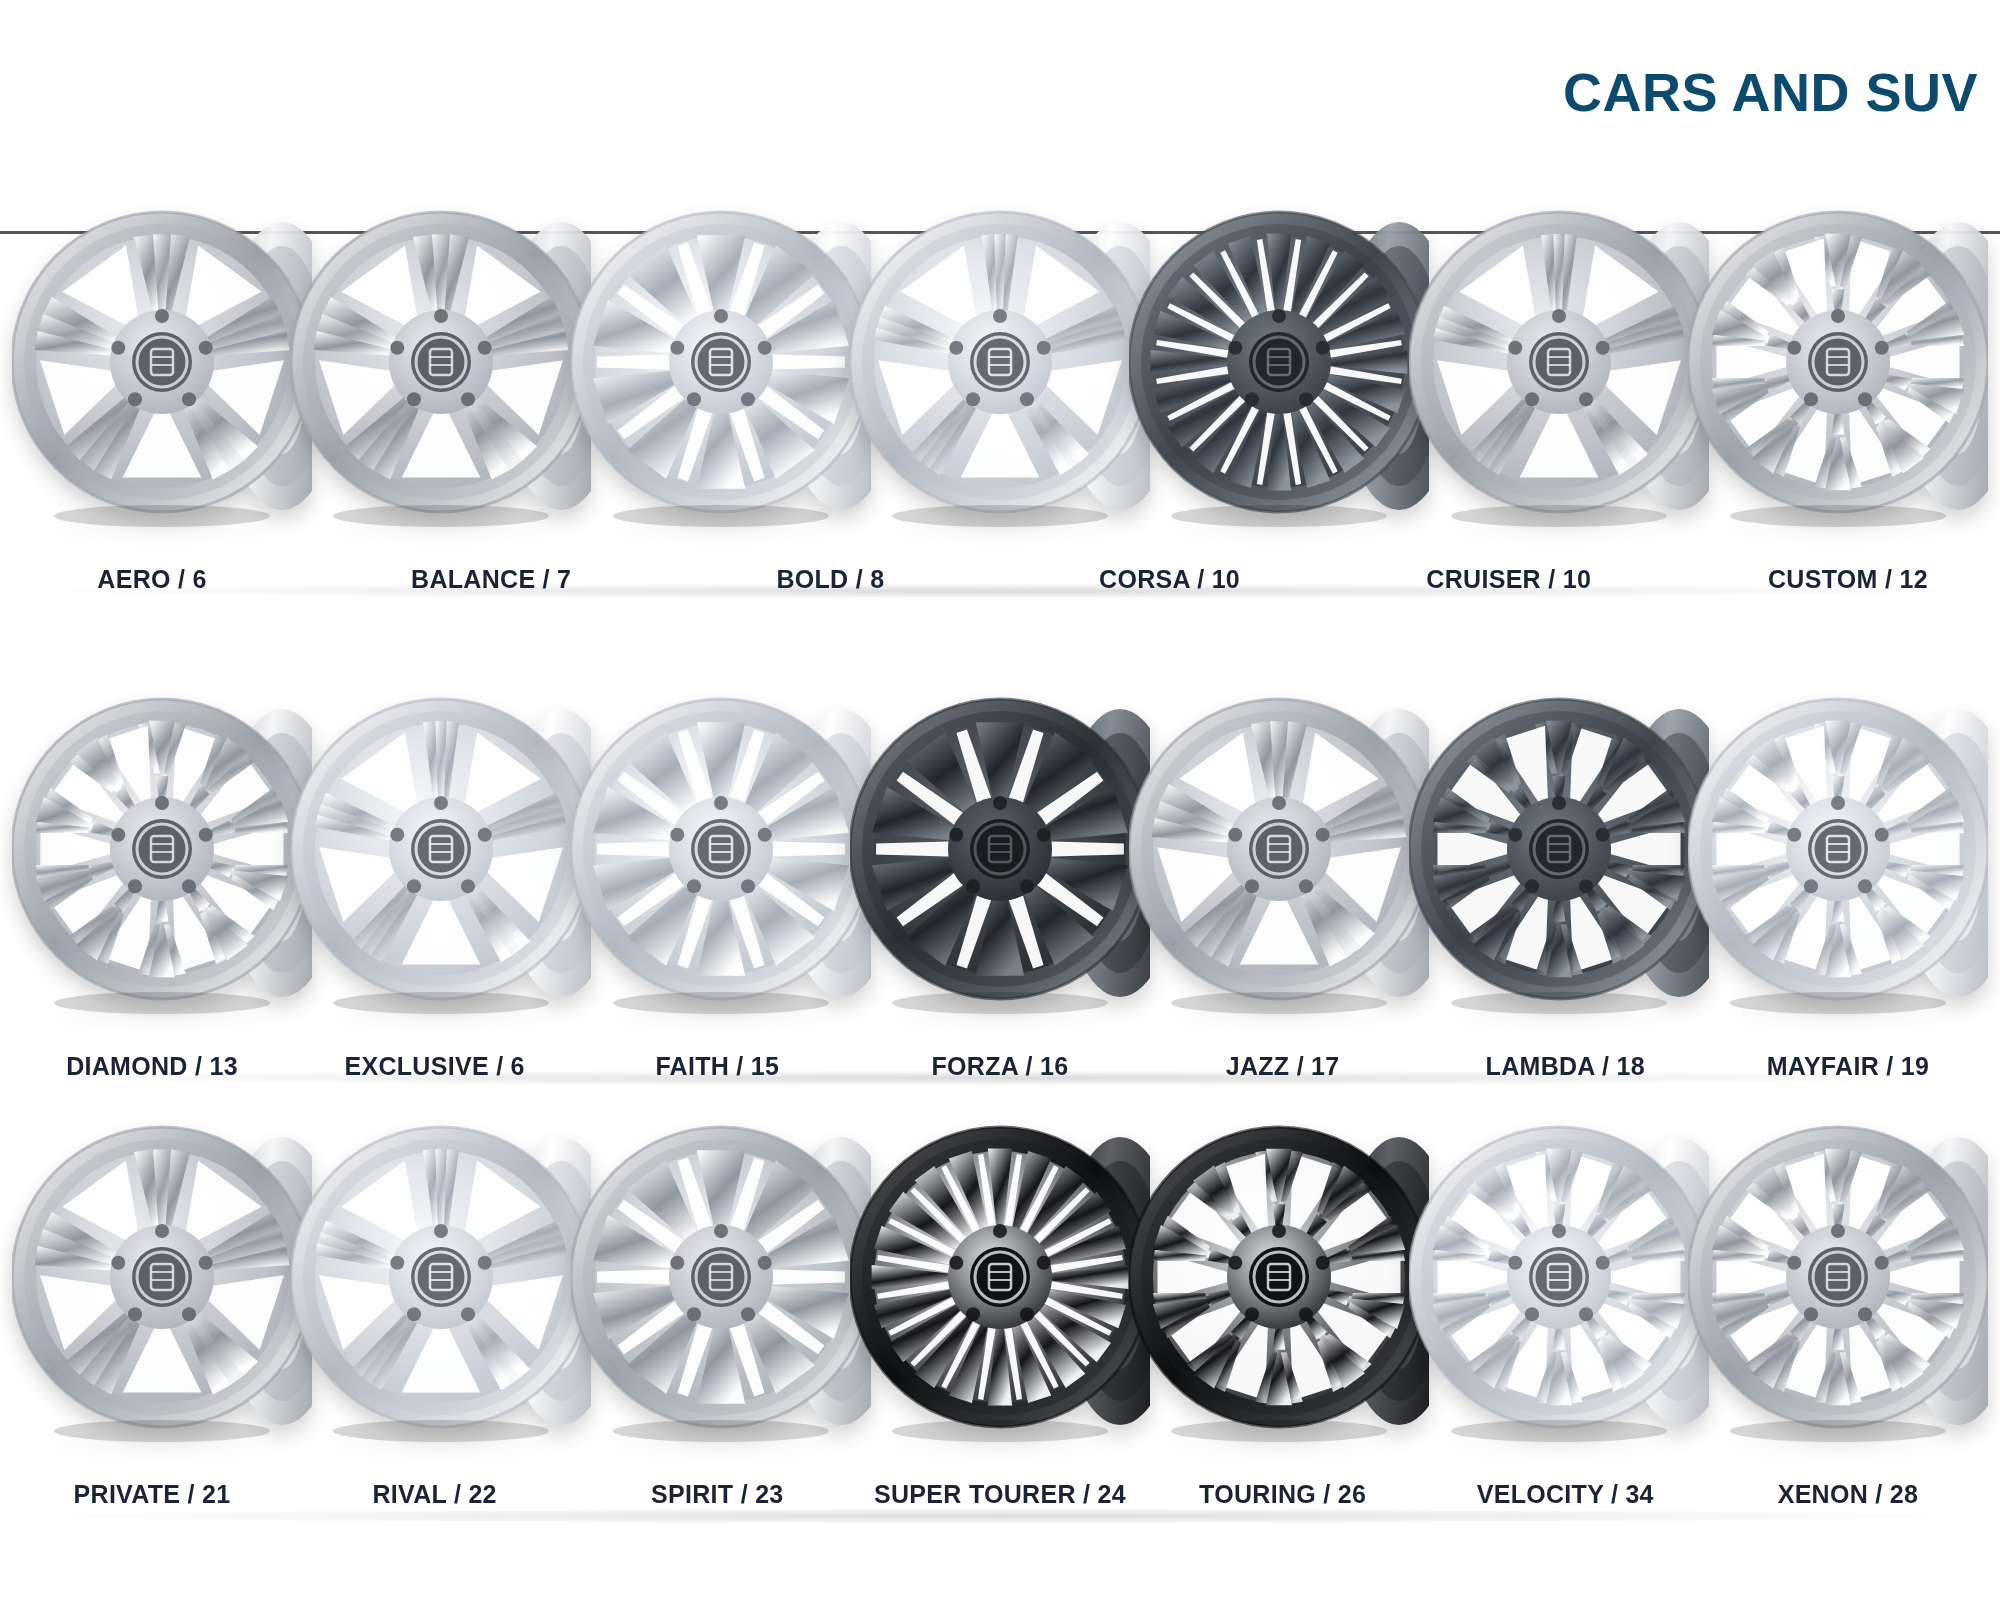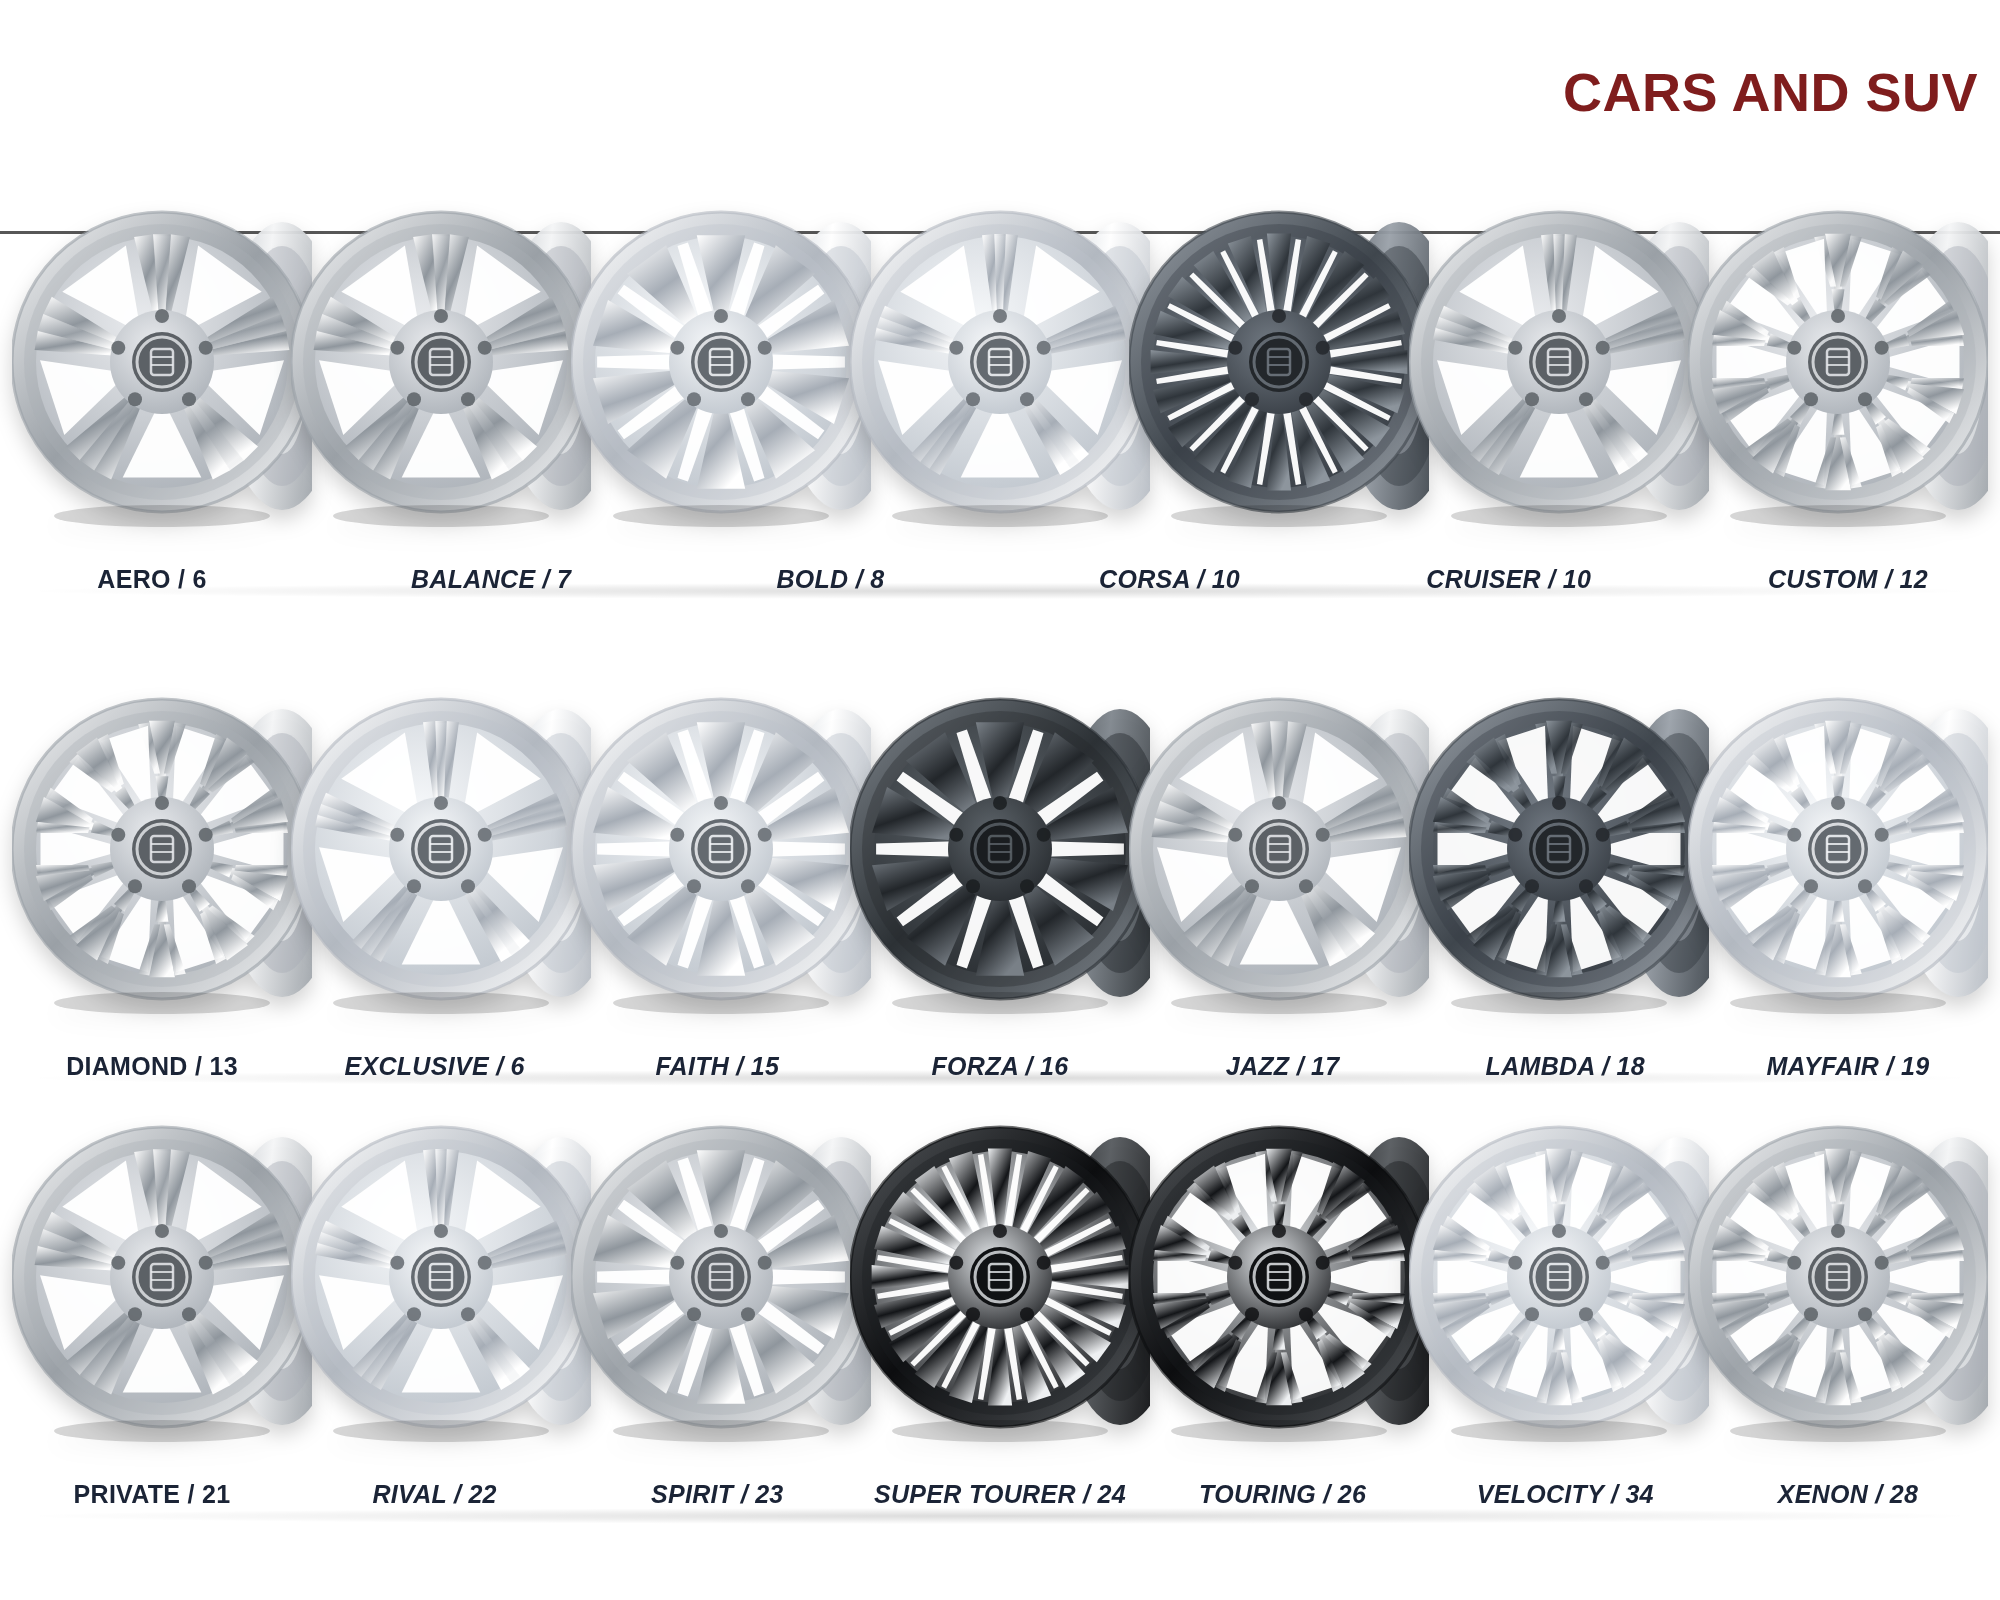--- a/index.html
+++ b/index.html
@@ -13,21 +13,21 @@
   .page{position:relative;width:2000px;height:1600px;}
 
   
   .header{
     position:absolute;top:0;left:0;width:2000px;height:170px;
   }
   .header-title{
     position:absolute;right:22px;top:92px;
     transform:translateY(-50%);
     font-size:54px;font-weight:bold;letter-spacing:0.5px;
-    color:#7f1d1d;
+    color:#0c4a6e;
     white-space:nowrap;
     line-height:1;
   }
 
   
   .top-rule{
     position:absolute;left:0;top:231px;width:2000px;height:3px;
     background:#3a3a3a;opacity:.85;z-index:1;
   }
 
@@ -62,21 +62,21 @@
   }
   .label{
     flex:0 0 280px;
     text-align:center;
     font-size:25px;font-weight:bold;
     color:#1b2436;
     letter-spacing:.3px;
     white-space:nowrap;
     line-height:48px;
   }
-  .labels .label + .label{margin-left:-22px;font-style:italic;}
+  .labels .label + .label{margin-left:-22px;}
 
   
   .ground{
     position:absolute;left:40px;right:40px;bottom:6px;height:16px;
     background:radial-gradient(ellipse at 50% 50%, rgba(0,0,0,.14) 0%, rgba(0,0,0,0) 72%);
     z-index:2;
   }
 </style>
 </head>
 <body>

